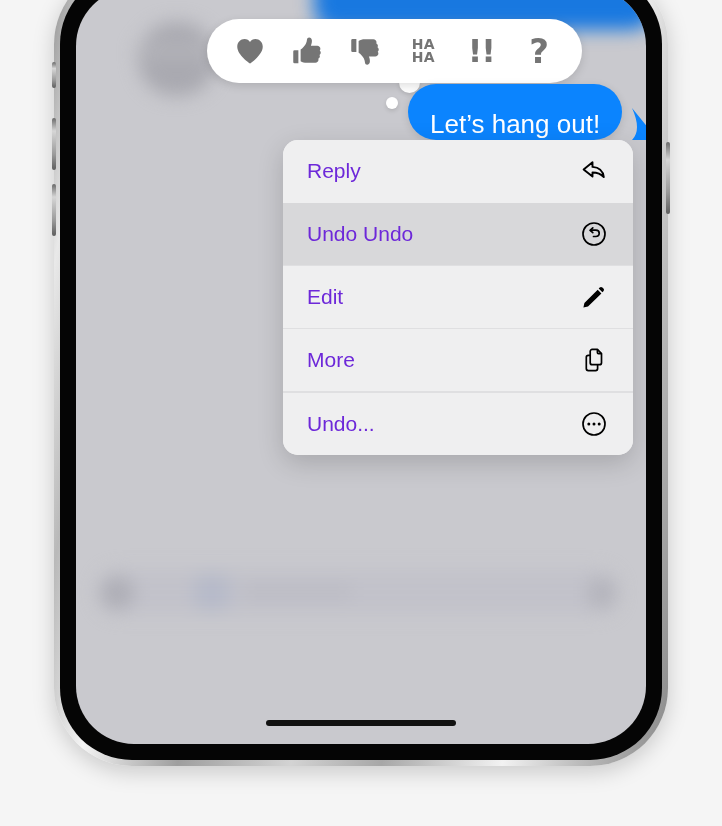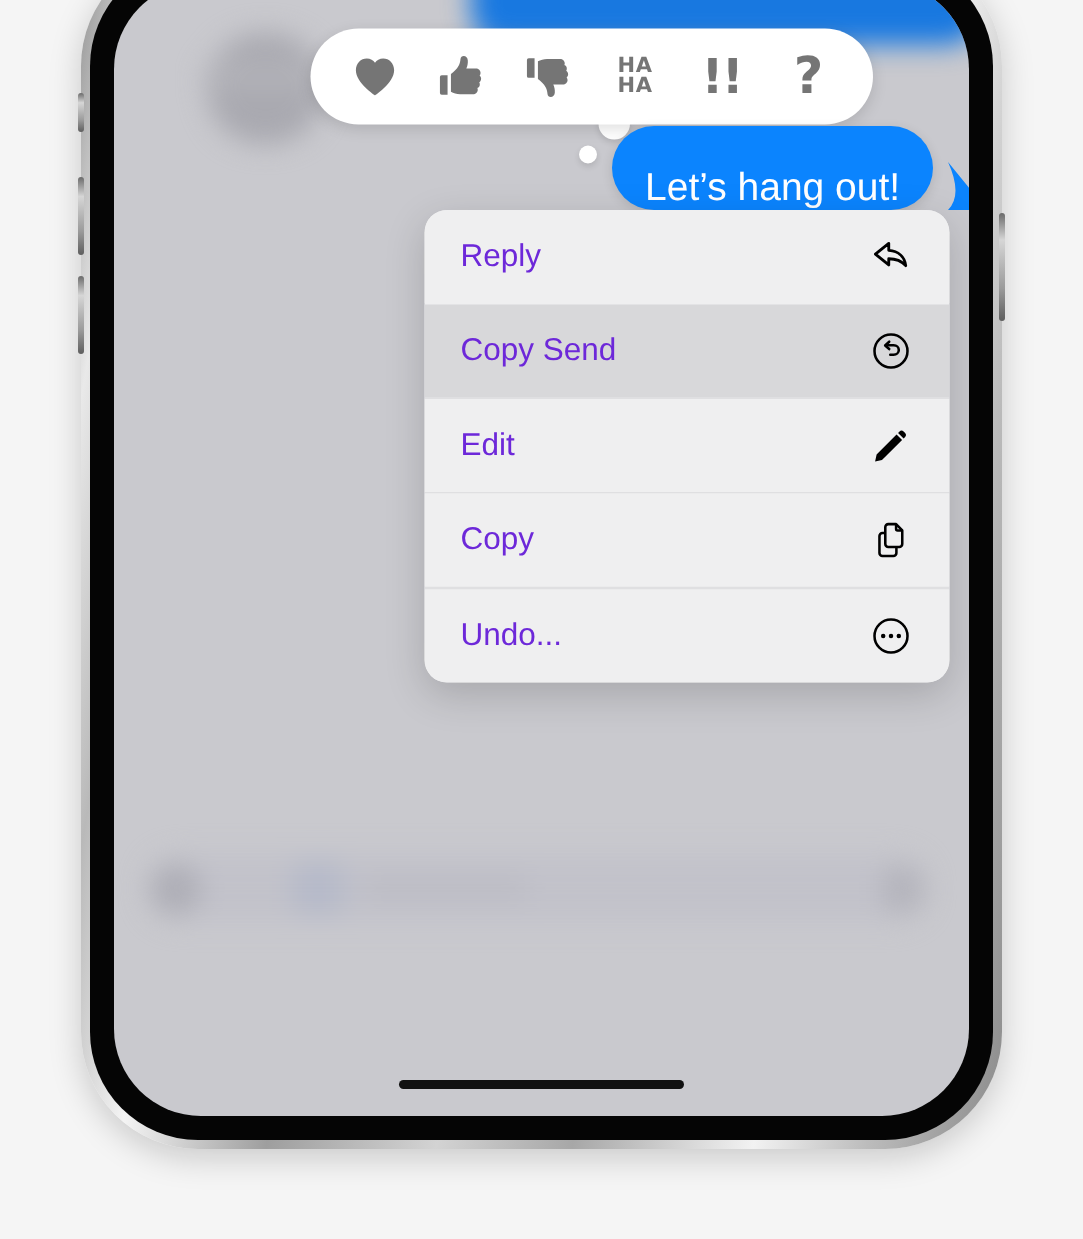--- a/index.html
+++ b/index.html
@@ -238,21 +238,21 @@
             <span class="ctx-label">Reply</span>
             <span class="ctx-icon">
               <svg width="26" height="24" viewBox="0 0 26 24" fill="none" stroke="currentColor" stroke-width="1.9" stroke-linejoin="round" stroke-linecap="round">
                 <path d="M11.5 3.2 2.6 10.4l8.9 7.2v-4.1c5 0 8.6 1.6 11.3 4.6-.7-5.9-4.8-9.7-11.3-10.2V3.2z"></path>
               </svg>
             </span>
           </div>
           <div class="ctx-sep hidden-sep"></div>
 
           <div class="ctx-row is-highlighted">
-            <span class="ctx-label">Copy Send</span>
+            <span class="ctx-label">Undo Undo</span>
             <span class="ctx-icon">
               <svg width="26" height="26" viewBox="0 0 26 26" fill="none" stroke="currentColor" stroke-width="1.7" stroke-linecap="round" stroke-linejoin="round">
                 <circle cx="13" cy="13" r="11"></circle>
                 <path d="M9.6 9.2h5.2c2 0 3.4 1.3 3.4 3.1 0 1.9-1.5 3.2-3.5 3.2h-2.2"></path>
                 <path d="M11.8 6.8 9.1 9.3l2.7 2.4"></path>
               </svg>
             </span>
           </div>
           <div class="ctx-sep"></div>
 
@@ -261,21 +261,21 @@
             <span class="ctx-icon">
               <svg width="26" height="26" viewBox="0 0 26 26" fill="currentColor">
                 <path d="M21.4 3.6c-.8-.8-2-.8-2.7 0l-1 1 3.7 3.7 1-1c.8-.8.8-2 0-2.7l-1-1z"></path>
                 <path d="M16.7 5.7 3.4 19l-1 4.6 4.6-1L20.4 9.4l-3.7-3.7z"></path>
               </svg>
             </span>
           </div>
           <div class="ctx-sep"></div>
 
           <div class="ctx-row">
-            <span class="ctx-label">Copy</span>
+            <span class="ctx-label">More</span>
             <span class="ctx-icon">
               <svg width="26" height="26" viewBox="0 0 26 26" fill="none" stroke="currentColor" stroke-width="1.7" stroke-linejoin="round">
                 <path d="M16.4 2.4h-5.2a2 2 0 0 0-2 2v11.3a2 2 0 0 0 2 2h7.3a2 2 0 0 0 2-2V6.6l-4.1-4.2z"></path>
                 <path d="M16.4 2.4v3.2a1 1 0 0 0 1 1h3.1"></path>
                 <path d="M16.6 17.7v3.9a2 2 0 0 1-2 2H7.3a2 2 0 0 1-2-2V10.3a2 2 0 0 1 2-2h2"></path>
               </svg>
             </span>
           </div>
           <div class="ctx-sep"></div>
 

